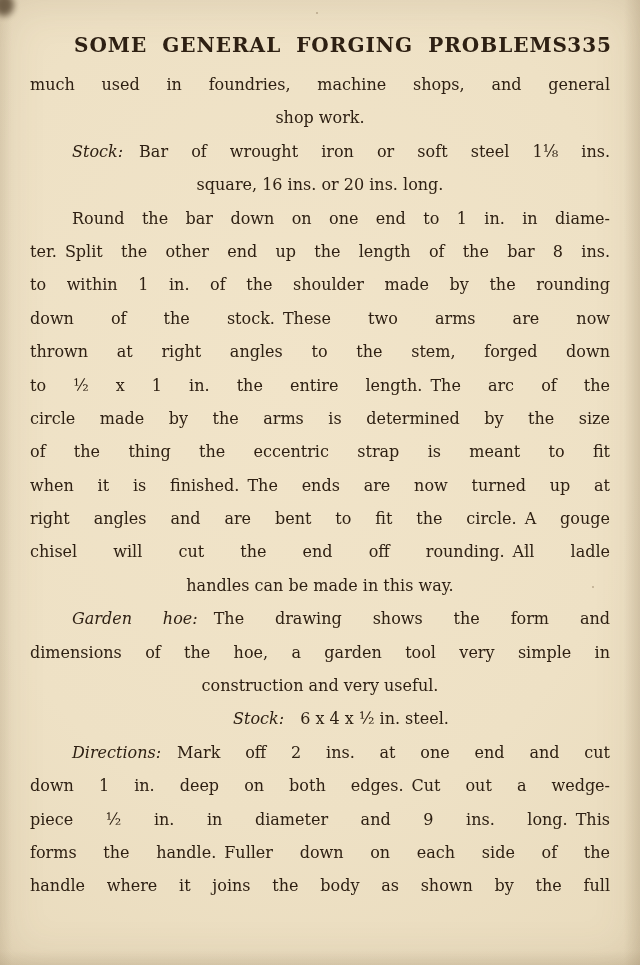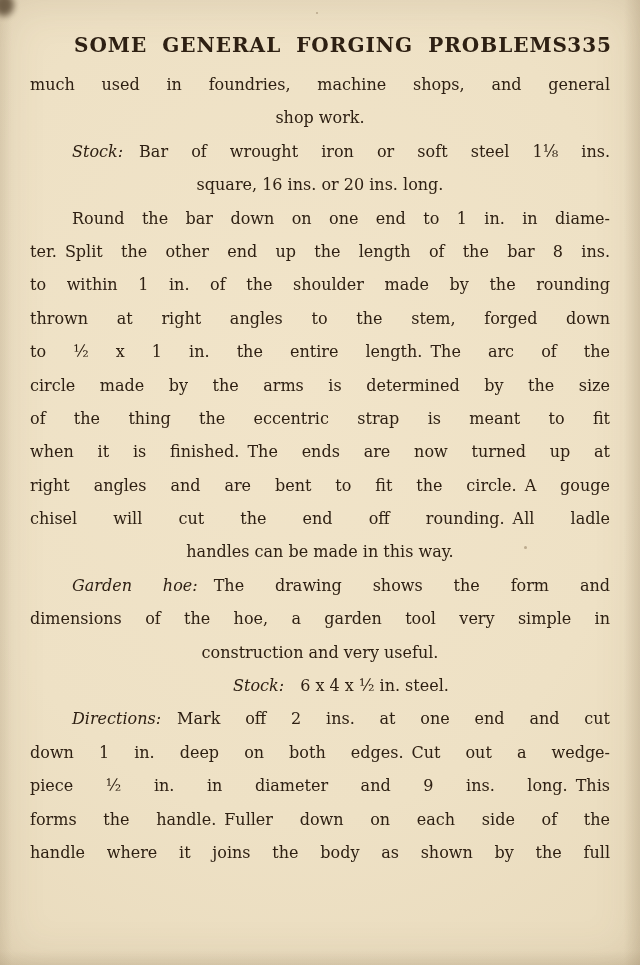--- a/index.html
+++ b/index.html
@@ -94,20 +94,21 @@
   </div>
 
   <div class="text-body">
       <div class="line just"><span>much used in foundries, machine shops, and general</span></div>
       <div class="line"><span>shop work.</span></div>
       <div class="line indent just"><span class="it">Stock:</span><span> Bar of wrought iron or soft steel 1⅛ ins.</span></div>
       <div class="line"><span>square, 16 ins. or 20 ins. long.</span></div>
       <div class="line indent just"><span>Round the bar down on one end to 1 in. in diame-</span></div>
       <div class="line just"><span>ter. Split the other end up the length of the bar 8 ins.</span></div>
       <div class="line just"><span>to within 1 in. of the shoulder made by the rounding</span></div>
+      <div class="line just"><span>down of the stock. These two arms are now</span></div>
       <div class="line just"><span>thrown at right angles to the stem, forged down</span></div>
       <div class="line just"><span>to ½ x 1 in. the entire length. The arc of the</span></div>
       <div class="line just"><span>circle made by the arms is determined by the size</span></div>
       <div class="line just"><span>of the thing the eccentric strap is meant to fit</span></div>
       <div class="line just"><span>when it is finished. The ends are now turned up at</span></div>
       <div class="line just"><span>right angles and are bent to fit the circle. A gouge</span></div>
       <div class="line just"><span>chisel will cut the end off rounding. All ladle</span></div>
       <div class="line"><span>handles can be made in this way.</span></div>
       <div class="line indent just"><span class="it">Garden hoe:</span><span> The drawing shows the form and</span></div>
       <div class="line just"><span>dimensions of the hoe, a garden tool very simple in</span></div>

